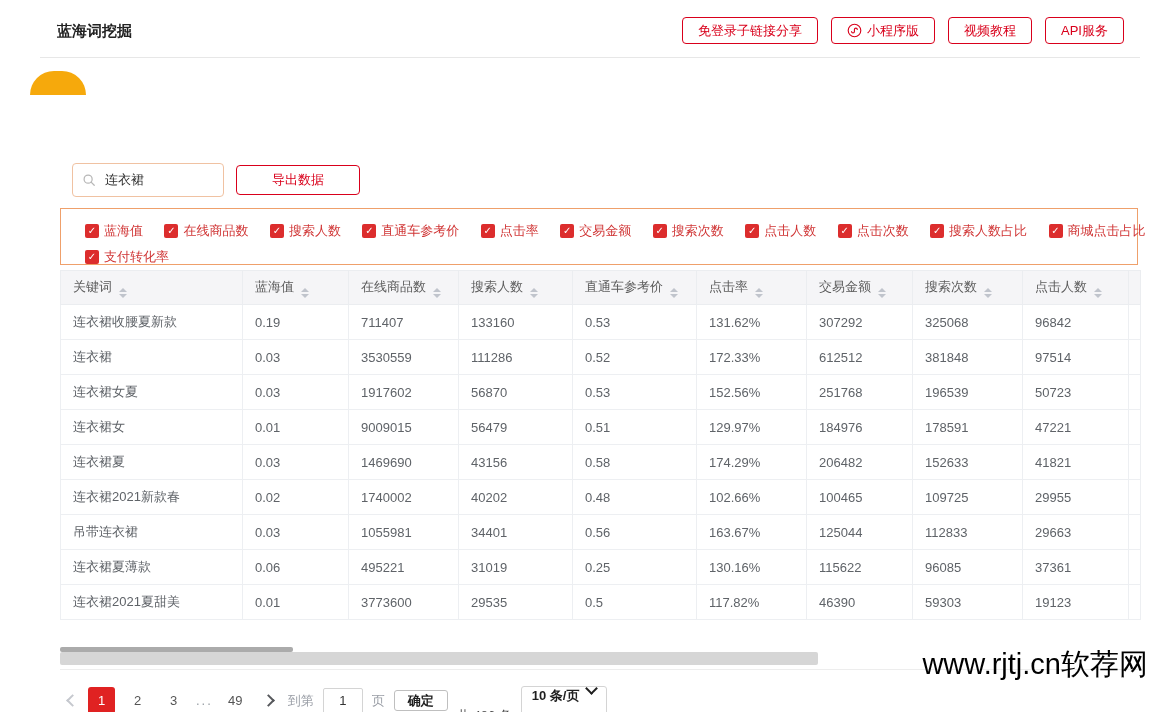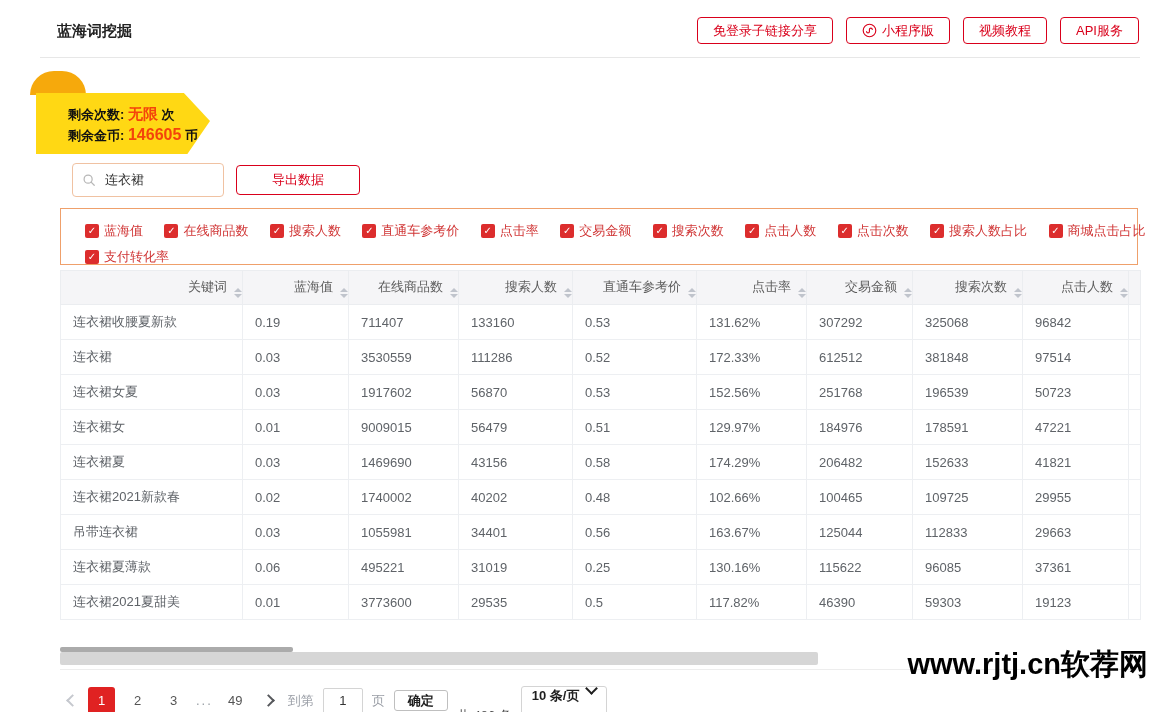--- a/index.html
+++ b/index.html
@@ -1,21 +1,21 @@
 <!DOCTYPE html>
 <html><head>
 <meta charset="utf-8">
 <style>
   html,body{margin:0;padding:0;background:#fff;}
   body{font-family:"Liberation Sans","DejaVu Sans",sans-serif;}
   #app{position:relative;width:1150px;height:712px;background:#fff;overflow:hidden;}
 
   
   .page-title{position:absolute;left:57px;top:22px;font-size:15px;font-weight:600;color:#222;}
-  .hdr-btns{position:absolute;right:11px;top:17px;display:flex;gap:13px;margin-left:40px;}
+  .hdr-btns{position:absolute;right:26px;top:17px;display:flex;gap:13px;margin-left:40px;}
   .hdr-btn{display:inline-flex;align-items:center;justify-content:center;gap:5px;height:27px;
     padding:0 15px;border:1px solid #d9001b;border-radius:4px;background:#fff;color:#d9001b;
     font-size:13px;font-family:inherit;cursor:pointer;}
   .hdr-divider{position:absolute;left:40px;right:10px;top:57px;height:1px;background:#e7e7e7;}
 
   
   .ribbon-curl{position:absolute;left:30px;top:71px;width:56px;height:24px;background:#f6a90c;
     border-radius:28px 28px 0 0;}
   .ribbon-body{position:absolute;left:36px;top:93px;width:174px;height:61px;background:#ffd814;
     clip-path:polygon(0 0,85% 0,100% 46%,87% 100%,0 100%);
@@ -37,22 +37,22 @@
     border:1px solid #efa06b;padding:11px 8px 6px 24px;}
   .filter-row{white-space:nowrap;margin-bottom:6px;}
   .filter-item{display:inline-flex;align-items:center;margin-right:17px;cursor:pointer;}
   .cb{display:inline-block;width:14px;height:14px;background:#dc2d2d;border-radius:2px;color:#fff;
     font-size:10px;line-height:14px;text-align:center;margin-right:5px;}
   .cb::after{content:"✓";}
   .fl{font-size:13px;color:#d03535;}
 
   
   .bh-table{position:absolute;left:60px;top:270px;width:1080px;border-collapse:collapse;table-layout:fixed;}
-  .bh-table th{background:#f5f5f7;font-weight:400;color:#5c5c5c;text-align:right;font-size:13px;
-    height:33px;padding:0 0 0 0;border:1px solid #ebedf0;overflow:hidden;white-space:nowrap;}
+  .bh-table th{background:#f5f5f7;font-weight:400;color:#5c5c5c;text-align:left;font-size:13px;
+    height:33px;padding:0 0 0 12px;border:1px solid #ebedf0;overflow:hidden;white-space:nowrap;}
   .bh-table td{height:34px;padding:0 0 0 12px;border:1px solid #edeff2;color:#5f6368;font-size:13px;
     overflow:hidden;white-space:nowrap;background:#fff;}
   .sort{display:inline-flex;flex-direction:column;gap:2px;margin-left:7px;vertical-align:-1px;}
   .sort i{display:block;width:0;height:0;border-left:4px solid transparent;border-right:4px solid transparent;}
   .sort .up{border-bottom:4px solid #c0c4cc;}
   .sort .down{border-top:4px solid #c0c4cc;}
 
   
   .hscroll-thumb{position:absolute;left:60px;top:647px;width:233px;height:5px;background:#ababab;border-radius:2px;}
   .hscroll-track{position:absolute;left:60px;top:652px;width:758px;height:13px;background:#d6d6d6;border-radius:2px;}
@@ -73,21 +73,21 @@
   .pg-label{color:#9a9ea6;}
   .pg-input{width:40px;height:26px;border:1px solid #d4d4d4;border-radius:2px;text-align:center;
     font-size:13px;color:#333;font-family:inherit;outline:none;box-sizing:border-box;}
   .pg-confirm{height:21px;padding:0 13px;border:1px solid #bfbfbf;border-radius:3px;background:#fff;
     font-size:13px;font-weight:600;color:#1f1f1f;font-family:inherit;cursor:pointer;}
   .pg-total{color:#4c4c4c;margin-top:31px;}
   .pg-size{display:inline-flex;align-items:flex-start;gap:8px;height:28px;padding:0 10px;border:1px solid #d4d4d4;
     border-radius:3px;font-size:13px;font-weight:600;color:#1f1f1f;cursor:pointer;background:#fff;}
 
   
-  .watermark{position:absolute;right:2px;top:645px;font-size:29px;font-weight:700;color:#000;white-space:nowrap;}
+  .watermark{position:absolute;right:2px;top:645px;font-size:29px;font-weight:400;color:#000;white-space:nowrap;}
 </style>
 </head>
 <body>
 
 <div id="app">
 
   <div class="page-title">蓝海词挖掘</div>
 
   <div class="hdr-btns">
     <button class="hdr-btn">
@@ -106,32 +106,20 @@
       <span>视频教程</span>
     </button>
     <button class="hdr-btn">
       <span>API服务</span>
     </button>
   </div>
 
   <div class="hdr-divider"></div>
 
   <div class="ribbon-curl"></div>
-  <div class="ribbon-body">
-    <div class="ribbon-line">
-      <span>剩余次数:</span>
-      <span class="val">无限</span>
-      <span>次</span>
-    </div>
-    <div class="ribbon-line">
-      <span>剩余金币:</span>
-      <span class="val big">146605</span>
-      <span>币</span>
-    </div>
-  </div>
 
   <div class="search-box">
     <span style="display:inline-flex;">
       <svg width="14" height="14" viewBox="0 0 16 16">
         <circle cx="7" cy="7" r="4.6" fill="none" stroke="#b7b7b7" stroke-width="1.4"></circle>
         <line x1="10.4" y1="10.4" x2="14" y2="14" stroke="#b7b7b7" stroke-width="1.4" stroke-linecap="round"></line>
       </svg>
     </span>
     <input value="连衣裙" style="">
   </div>

